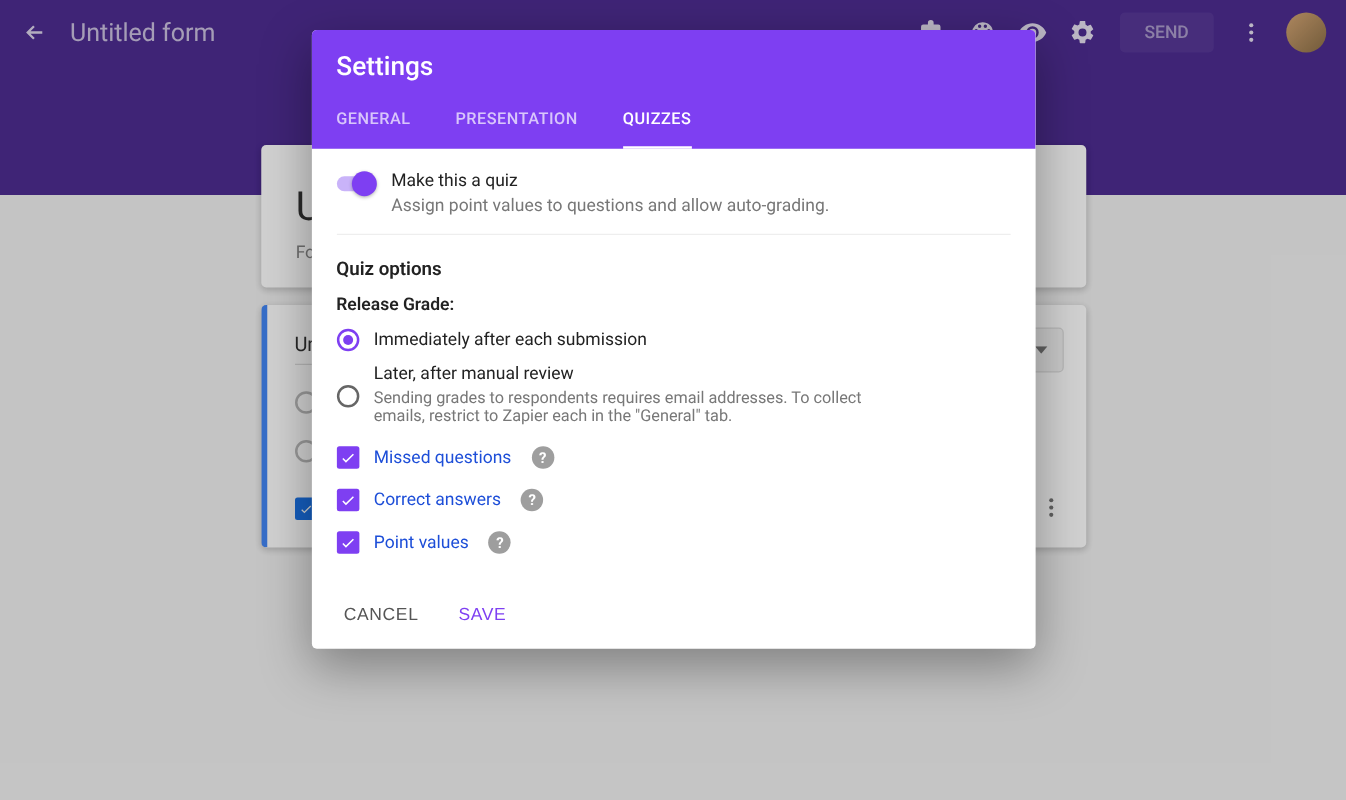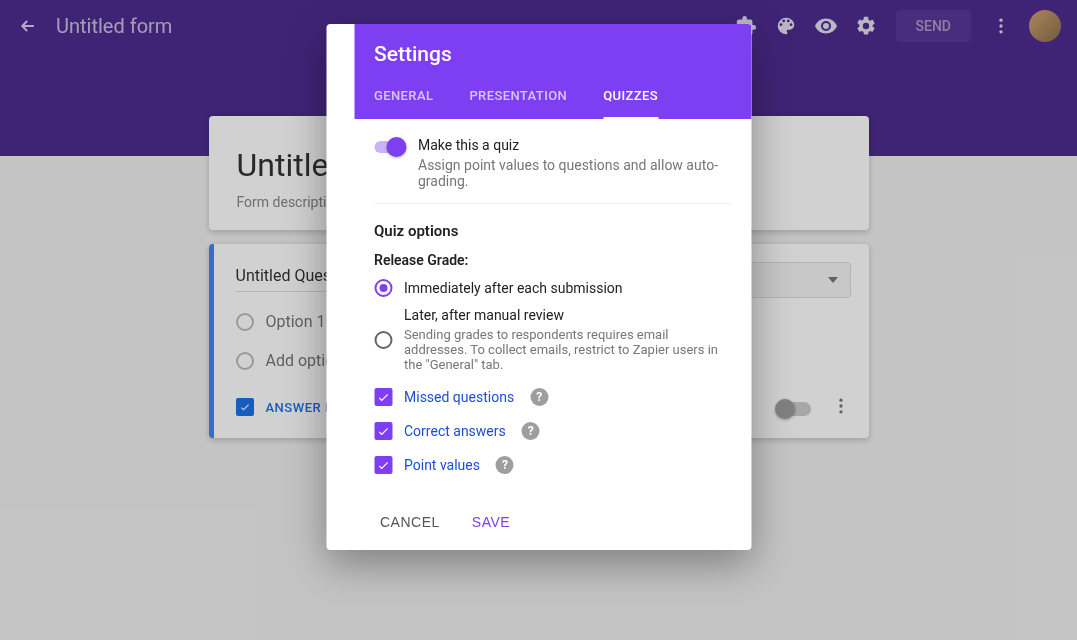--- a/index.html
+++ b/index.html
@@ -31,21 +31,21 @@
 .q-card .ak-check { width:18px; height:18px; background:#1a73e8; border-radius:2px; margin-right:12px; display:flex; align-items:center; justify-content:center; color:#fff; }
 .q-card .ak-label { color:#1a73e8; font-weight:500; font-size:13px; letter-spacing:0.5px; }
 .q-card .morev { position:absolute; right:18px; bottom:22px; color:#777; }
 .q-card .toggle { position:absolute; right:58px; bottom:22px; width:34px; height:14px; background:#ccc; border-radius:7px; }
 .q-card .toggle::after{ content:""; position:absolute; width:20px; height:20px; background:#9e9e9e; border-radius:50%; top:-3px; left:-2px; box-shadow:0 1px 3px rgba(0,0,0,0.3);}
 
 
 .scrim { position:absolute; inset:0; background:rgba(0,0,0,0.18); }
 
 
-.dialog { position:absolute; top:24px; left:50%; transform:translateX(-50%); width:425px; background:#fff; border-radius:4px; box-shadow:0 14px 40px rgba(0,0,0,0.35); overflow:hidden;padding-left:28px; }
+.dialog { position:absolute; top:24px; left:50%; transform:translateX(-50%); width:579px; background:#fff; border-radius:4px; box-shadow:0 14px 40px rgba(0,0,0,0.35); overflow:hidden; }
 .dlg-head { background:#7e3ff2; color:#fff; padding: 18px 20px 0; }
 .dlg-head h2 { font-size: 21px; font-weight:500; }
 .dlg-tabs { display:flex; gap: 36px; margin-top:22px; }
 .dlg-tab { font-size:13px; font-weight:500; letter-spacing:0.4px; color:rgba(255,255,255,0.7); padding-bottom:14px; cursor:pointer; border-bottom:2px solid transparent; }
 .dlg-tab.active { color:#fff; border-bottom:2px solid #fff; }
 
 .dlg-body { padding: 18px 20px 10px; max-height: 480px; overflow:auto; }
 .toggle-row { display:flex; align-items:flex-start; gap:14px; padding-bottom:14px; border-bottom:1px solid #eee; }
 .switch { position:relative; width:30px; height:12px; background:#c9b3f9; border-radius:6px; margin-top:4px; flex-shrink:0; cursor:pointer;}
 .switch::after{content:""; position:absolute; right:-2px; top:-4px; width:20px; height:20px; background:#7e3ff2; border-radius:50%; box-shadow:0 1px 3px rgba(0,0,0,0.3);}
@@ -187,21 +187,21 @@
         </div>
       <div>
           <div class="txt">Immediately after each submission</div>
         </div>
     </div>
 
     <div class="radio-opt">
       <div class="radio unsel"></div>
       <div>
         <div class="txt">Later, after manual review</div>
-        <div class="hint">Sending grades to respondents requires email addresses. To collect emails, restrict to Zapier users in the "General" tab.</div>
+        <div class="hint">Sending grades to respondents requires email addresses. To collect emails, restrict to Zapier each in the "General" tab.</div>
       </div>
     </div>
 
 
     <div class="chk-row">
       <div class="chk">
           <svg width="14" height="14" viewBox="0 0 24 24" fill="#fff">
             <path d="M9 16.2l-3.5-3.5L4 14.2 9 19.2 20 8.2l-1.5-1.5z"></path>
           </svg>
         </div>

